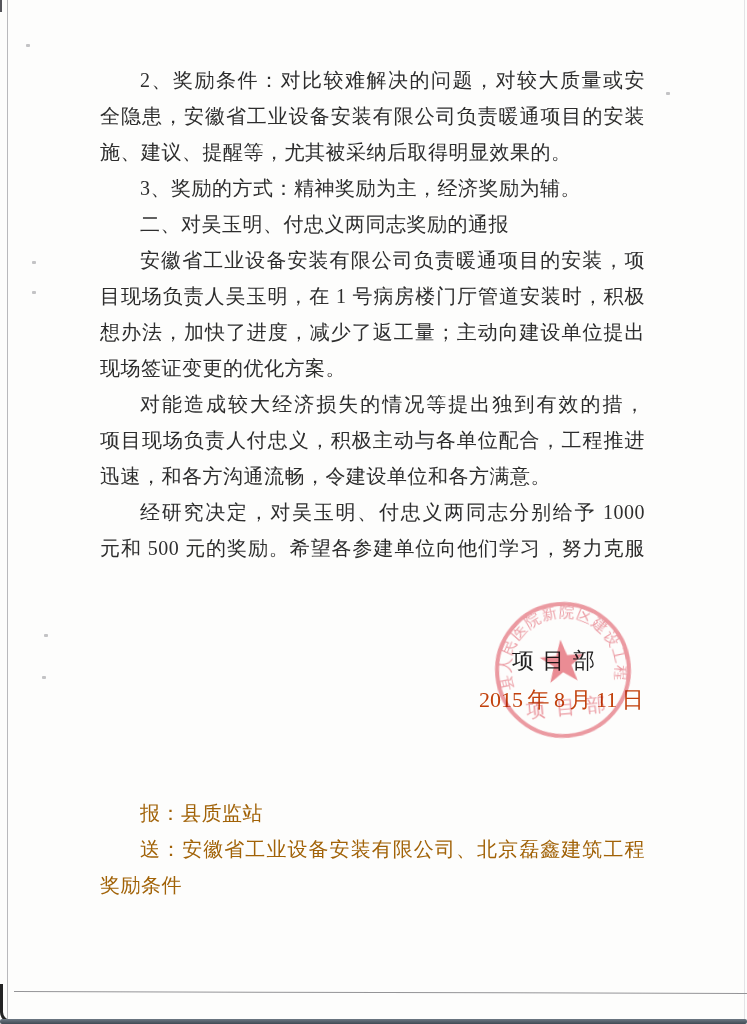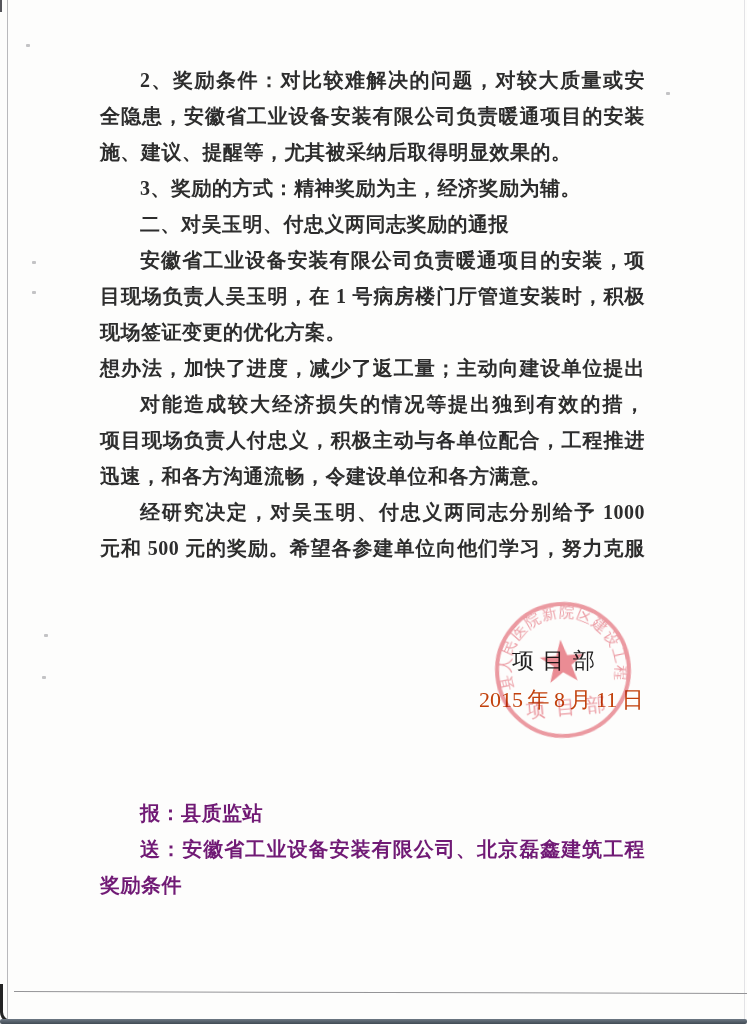--- a/index.html
+++ b/index.html
@@ -15,21 +15,21 @@
     background: #fdfdfc;
   }
   
   .doc {
     position: absolute;
     left: 100px; top: 62px; width: 545px;
     font-size: 20px; line-height: 36px;
     color: #2d2d2d;
     letter-spacing: 0.5px;
   }
-  .ln { text-align: justify; font-weight: bold; }
+  .ln { text-align: justify; }
   .ln.fill { text-align-last: justify; }
   .ln.ind { text-indent: 2em; }
   
   .signer {
     position: absolute; left: 512px; top: 650px;
     font-size: 22px; line-height: 1; color: #1f1f1f;
     word-spacing: 3px; white-space: nowrap;
   }
   .sign-date {
     position: absolute; left: 479px; top: 689px;
@@ -44,21 +44,21 @@
     mix-blend-mode: multiply;
     opacity: 0.92;
     filter: blur(0.3px);
   }
   .stamp text { font-family: "Liberation Serif", "DejaVu Serif", serif; }
   
   .cc {
     position: absolute;
     left: 100px; top: 795px; width: 545px;
     font-size: 20px; line-height: 36px;
-    color: #701a75; letter-spacing: 0.5px;
+    color: #a16207; letter-spacing: 0.5px;
   }
   
   .edge-left {
     position: absolute; left: 7px; top: 0; width: 1px; height: 1024px;
     background: #b9b9bc;
   }
   .edge-right {
     position: absolute; left: 744px; top: 0; width: 1px; height: 1024px;
     background: #e3e3e6;
   }
@@ -91,22 +91,22 @@
 <div class="paper">
 
   <div class="doc">
     <div class="ln ind fill">2、奖励条件：对比较难解决的问题，对较大质量或安</div>
     <div class="ln fill">全隐患，安徽省工业设备安装有限公司负责暖通项目的安装</div>
     <div class="ln">施、建议、提醒等，尤其被采纳后取得明显效果的。</div>
     <div class="ln ind">3、奖励的方式：精神奖励为主，经济奖励为辅。</div>
     <div class="ln ind">二、对吴玉明、付忠义两同志奖励的通报</div>
     <div class="ln ind fill">安徽省工业设备安装有限公司负责暖通项目的安装，项</div>
     <div class="ln fill">目现场负责人吴玉明，在 1 号病房楼门厅管道安装时，积极</div>
+    <div class="ln fill">想办法，加快了进度，减少了返工量；主动向建设单位提出</div>
     <div class="ln">现场签证变更的优化方案。</div>
-    <div class="ln fill">想办法，加快了进度，减少了返工量；主动向建设单位提出</div>
     <div class="ln ind fill">对能造成较大经济损失的情况等提出独到有效的措，</div>
     <div class="ln fill">项目现场负责人付忠义，积极主动与各单位配合，工程推进</div>
     <div class="ln">迅速，和各方沟通流畅，令建设单位和各方满意。</div>
     <div class="ln ind fill">经研究决定，对吴玉明、付忠义两同志分别给予 1000</div>
     <div class="ln fill">元和 500 元的奖励。希望各参建单位向他们学习，努力克服</div>
   </div>
 
   <div class="signer">项 目 部</div>
   <div class="sign-date">2015 年 8 月 11 日</div>
 

